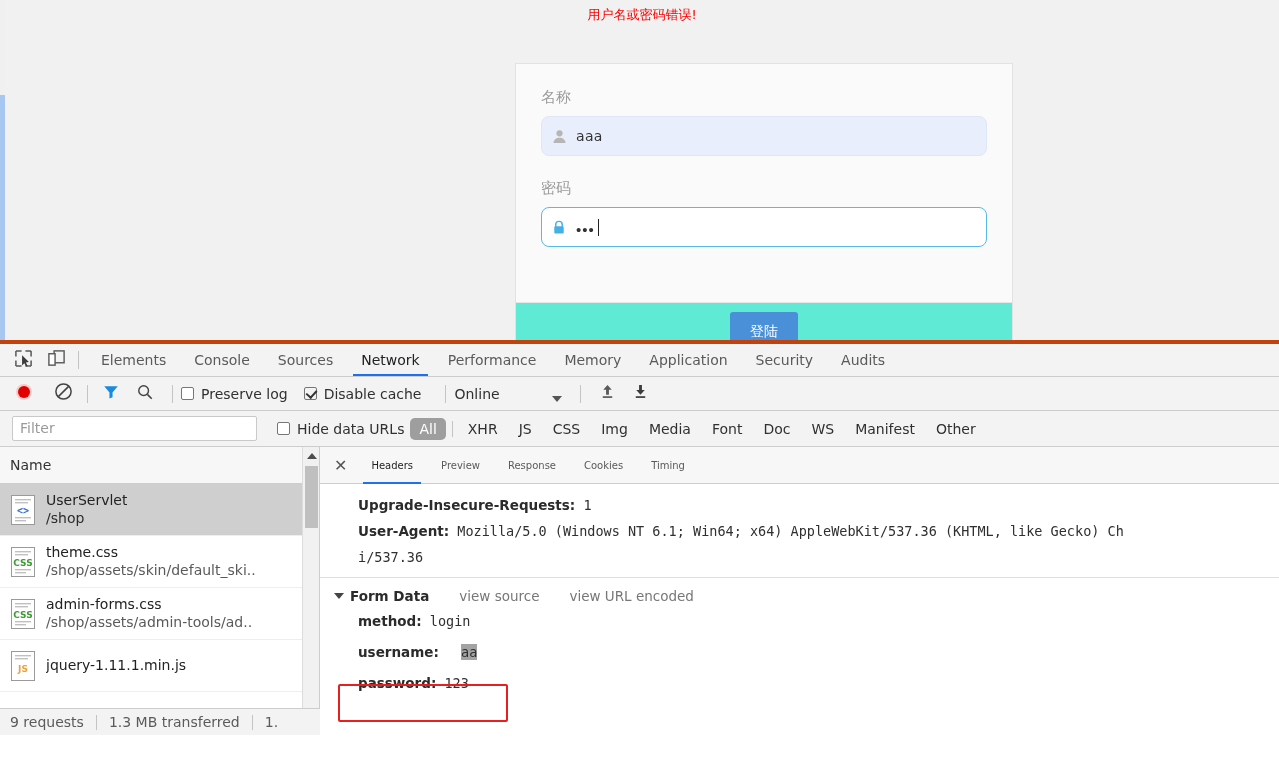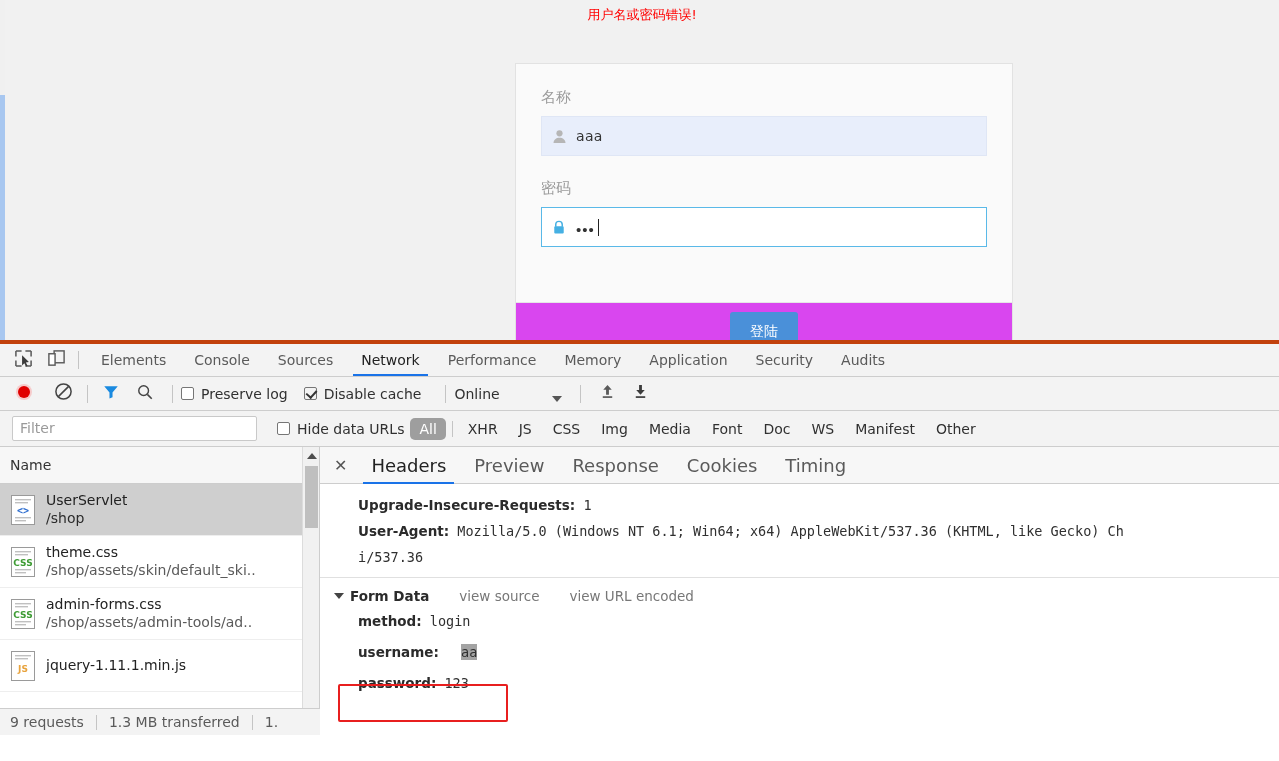--- a/index.html
+++ b/index.html
@@ -38,31 +38,31 @@
     border-bottom:none;
   }
   .card-body {
     padding:24px 25px 14px 25px;
     height:238px;
     background:#fafafa;
   }
   .card-footer {
     height:38px;
     border-top:1px solid #e6e6e6;
-    background:#d946ef;
+    background:#5eead4;
     position:relative;
   }
   .field-label {
     font-size:15px; color:#9b9b9b; margin-bottom:9px;
     font-family:"DejaVu Sans","Liberation Sans", sans-serif;
   }
   .field-label.second { margin-top:23px; }
   .input-wrap {
     position:relative; height:40px;
-    border:1px solid #d8dde3; border-radius:0;
+    border:1px solid #d8dde3; border-radius:8px;
     background:#ffffff;
     display:flex; align-items:center;
   }
   .input-wrap.autofilled {
     background:#e8eefb; border-color:#dfe6f5;
   }
   .input-wrap.focused {
     border:1px solid #5ab9e8; background:#ffffff;
   }
   .in-icon {
@@ -212,21 +212,21 @@
     position:absolute; left:2px; top:19px; width:13px; height:62px; background:#bfbfbf;
   }
   .sb-bottom { position:absolute; bottom:0; left:0; }
 
   .detail-pane { flex:1; position:relative; background:#fff; overflow:hidden; }
   .detail-tabs {
     height:37px; border-bottom:1px solid #cdcdcd; background:#f7f7f7;
     display:flex; align-items:center; padding-left:12px;
   }
   .dtab {
-    font-size:18px; color:#5a5a5a; padding:0 14px; height:37px;
+    font-size:10px; color:#5a5a5a; padding:0 14px; height:37px;
     display:flex; align-items:center; cursor:pointer; position:relative;
     font-family:"DejaVu Sans","Liberation Sans", sans-serif;
     text-align:center;
   }
   .dtab.active { color:#222; }
   .dtab.active::after {
     content:""; position:absolute; left:6px; right:6px; bottom:0; height:2px; background:#1a73e8;
   }
   .dtab-close {
     font-size:16px; color:#555; padding:0 10px 0 2px; cursor:pointer;

